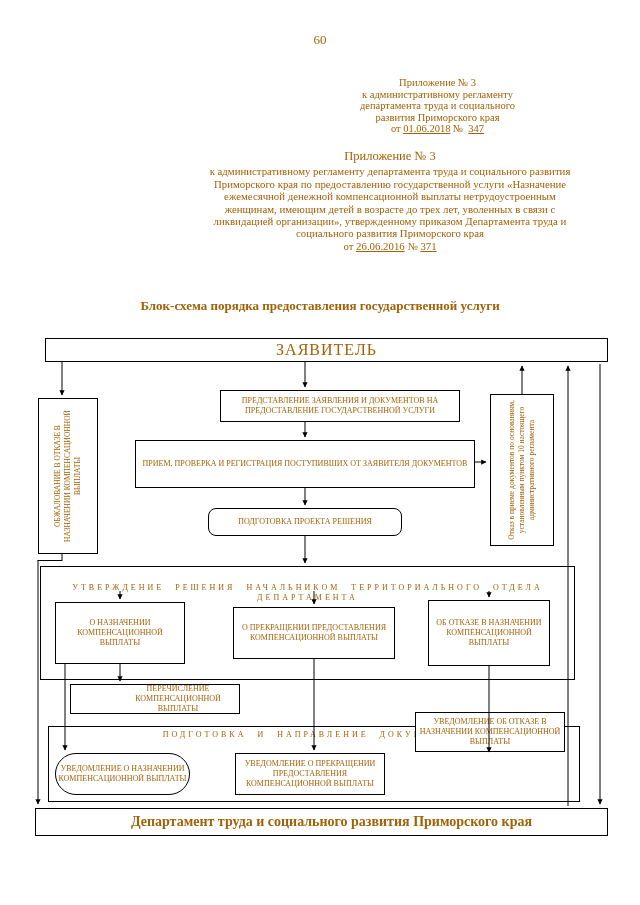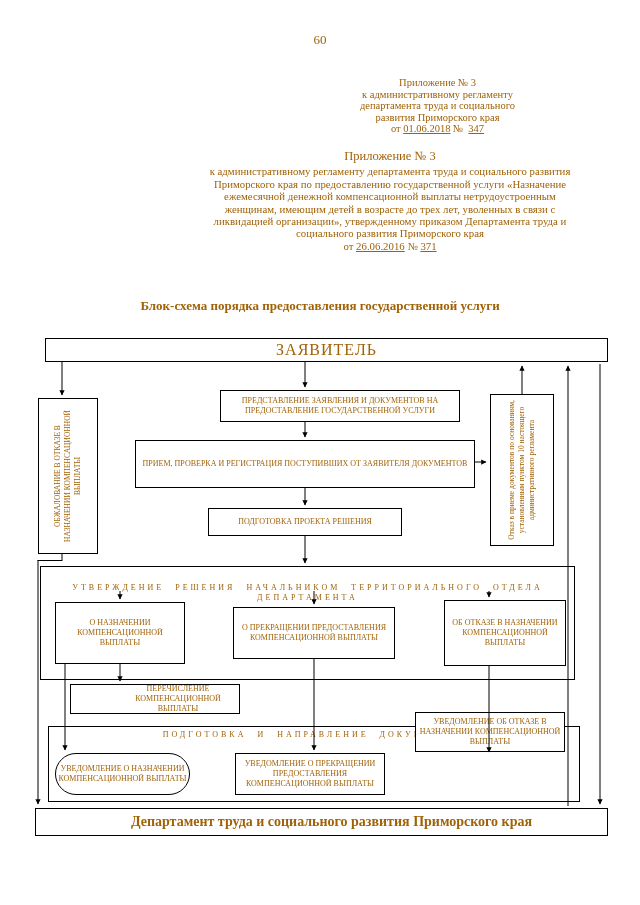--- a/index.html
+++ b/index.html
@@ -24,25 +24,25 @@
     font-size:8px; line-height:1.25; padding:2px;
   }
   .container-box { display:block; padding:0; background:transparent; }
   .hdr { margin-top:16px; padding:0 10px; text-align:center; font-size:8px; letter-spacing:3px; word-spacing:6px; line-height:1.3; }
 
   #applicant  { left:45px;  top:338px; width:563px; height:24px; font-size:16px; letter-spacing:1px; }
   #appeal     { left:38px;  top:398px; width:60px;  height:156px; }
   #refusal    { left:490px; top:394px; width:64px;  height:152px; }
   #submission { left:185px; top:390px; width:240px; height:32px;margin-left:35px; }
   #reception  { left:135px; top:440px; width:340px; height:48px;text-align:center; }
-  #draft      { left:208px; top:508px; width:194px; height:28px; }
+  #draft      { left:208px; top:508px; width:194px; height:28px;border-radius:8px; }
   #approval   { left:40px;  top:566px; width:535px; height:114px; }
   #dec-assign    { left:55px;  top:602px; width:130px; height:62px; }
   #dec-terminate { left:233px; top:607px; width:162px; height:52px; }
-  #dec-refuse    { left:428px; top:600px; width:122px; height:66px;margin-left:16px; }
+  #dec-refuse    { left:428px; top:600px; width:122px; height:66px; }
   #transfer   { left:70px;  top:684px; width:170px; height:30px;padding-left:48px; }
   #prep       { left:48px;  top:726px; width:532px; height:76px; }
   #prep .hdr  { margin-top:3px; }
   #not-assign    { left:55px;  top:753px; width:135px; height:42px;border-radius:21px; }
   #not-terminate { left:235px; top:753px; width:150px; height:42px; }
   #not-refuse    { left:415px; top:712px; width:150px; height:40px;text-align:center; }
   #department { left:35px;  top:808px; width:573px; height:28px; font-size:14px; font-weight:bold;padding-left:22px; }
 
   .rot { position:absolute; top:50%; left:50%; transform:translate(-50%,-50%) rotate(-90deg); font-size:7.5px; line-height:1.3; text-align:center; }
   #appeal .rot { width:148px; }

